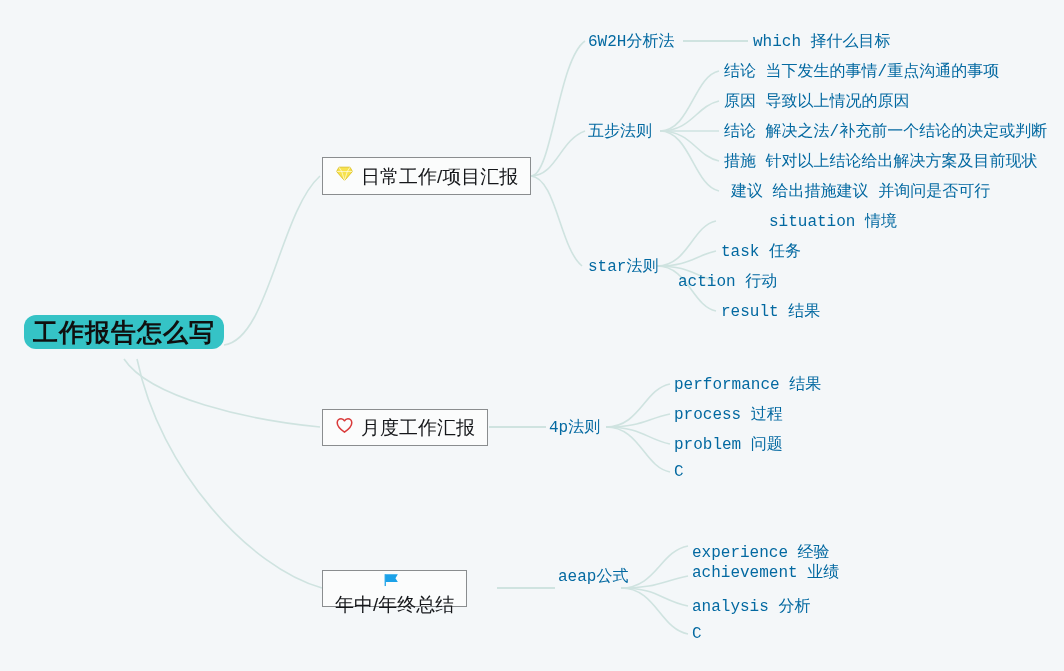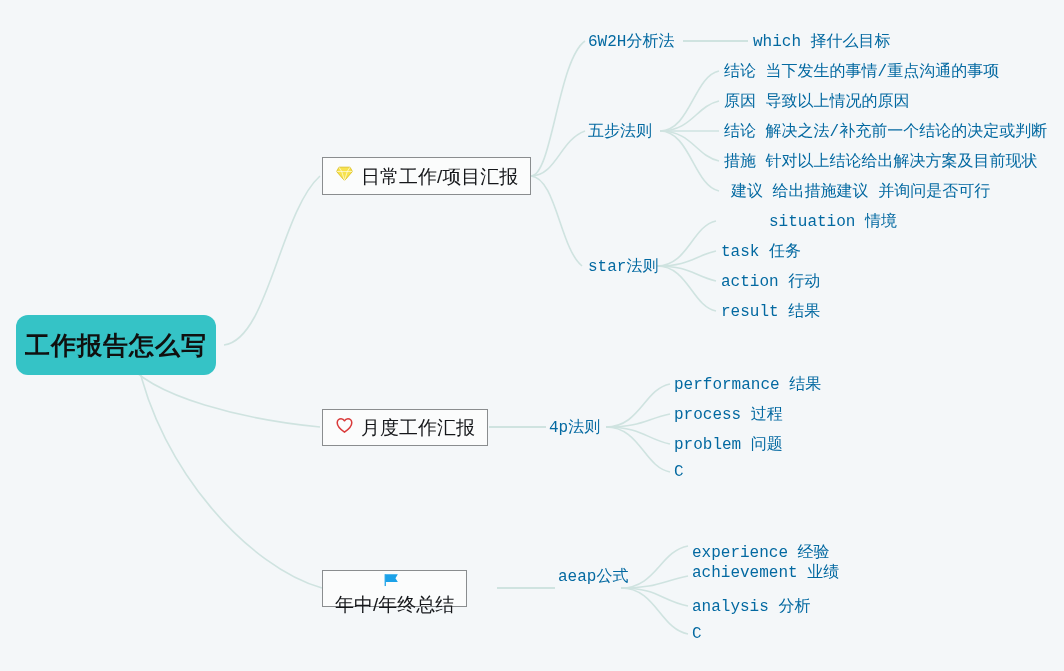--- a/index.html
+++ b/index.html
@@ -126,21 +126,21 @@
     <path d="M 606 427 C 640 427 644 467 670 472" fill="none" stroke="#cfe3e0" stroke-width="1.6"></path>
 
     <path d="M 497 588 L 555 588" fill="none" stroke="#cfe3e0" stroke-width="1.8"></path>
 
     <path d="M 621 588 C 656 588 660 551 688 546" fill="none" stroke="#cfe3e0" stroke-width="1.6"></path>
     <path d="M 621 588 C 658 588 662 581 688 576" fill="none" stroke="#cfe3e0" stroke-width="1.6"></path>
     <path d="M 621 588 C 658 588 662 601 688 606" fill="none" stroke="#cfe3e0" stroke-width="1.6"></path>
     <path d="M 621 588 C 656 588 660 629 688 634" fill="none" stroke="#cfe3e0" stroke-width="1.6"></path>
   </svg>
 
-  <div class="root-node" style="left:16px; top:315px; width:200px; height:60px;">
+  <div class="root-node" style="left:24px; top:315px; width:200px; height:34px;">
     <span>工作报告怎么写</span>
   </div>
 
   <div class="box-node" style="left:322px; top:157px; height:38px;">
     <span class="glyph">
       <svg width="19" height="19" viewBox="0 0 24 24">
         <path d="M5 4 H19 L22 9.5 L12 21 L2 9.5 Z" fill="#f7e24d" stroke="#d8bb18" stroke-width="1"></path>
         <path d="M5 4 L8.5 9.5 L12 21 L15.5 9.5 L19 4" fill="none" stroke="#ffffff" stroke-width="0.9" opacity="0.85"></path>
         <path d="M2 9.5 H22" fill="none" stroke="#ffffff" stroke-width="0.9" opacity="0.85"></path>
       </svg>
@@ -157,21 +157,21 @@
   <div class="text-node lvl3" style="left:753px; top:41px;">which 择什么目标</div>
 
   <div class="text-node lvl3" style="left:724px; top:71px;">结论 当下发生的事情/重点沟通的事项</div>
   <div class="text-node lvl3" style="left:724px; top:101px;">原因 导致以上情况的原因</div>
   <div class="text-node lvl3" style="left:724px; top:131px;">结论 解决之法/补充前一个结论的决定或判断</div>
   <div class="text-node lvl3" style="left:724px; top:161px;">措施 针对以上结论给出解决方案及目前现状</div>
   <div class="text-node lvl3" style="left:724px; top:191px;margin-left:7px;">建议 给出措施建议 并询问是否可行</div>
 
   <div class="text-node lvl3" style="left:721px; top:221px;margin-left:48px;">situation 情境</div>
   <div class="text-node lvl3" style="left:721px; top:251px;">task 任务</div>
-  <div class="text-node lvl3" style="left:721px; top:281px;">action 行动</div>
+  <div class="text-node lvl3" style="left:678px; top:281px;">action 行动</div>
   <div class="text-node lvl3" style="left:721px; top:311px;">result 结果</div>
 
   <div class="box-node" style="left:322px; top:409px; height:37px;">
     <span class="glyph">
       <svg width="19" height="19" viewBox="0 0 24 24">
         <path d="M12 20.5 C 12 20.5 2.8 14.2 2.8 8.6 C 2.8 5.5 5.1 3.4 7.7 3.4 C 9.7 3.4 11.2 4.6 12 6.1 C 12.8 4.6 14.3 3.4 16.3 3.4 C 18.9 3.4 21.2 5.5 21.2 8.6 C 21.2 14.2 12 20.5 12 20.5 Z" fill="none" stroke="#d93a3a" stroke-width="1.9" stroke-linejoin="round"></path>
       </svg>
     </span>
     <span class="node-text">月度工作汇报</span>
   </div>

